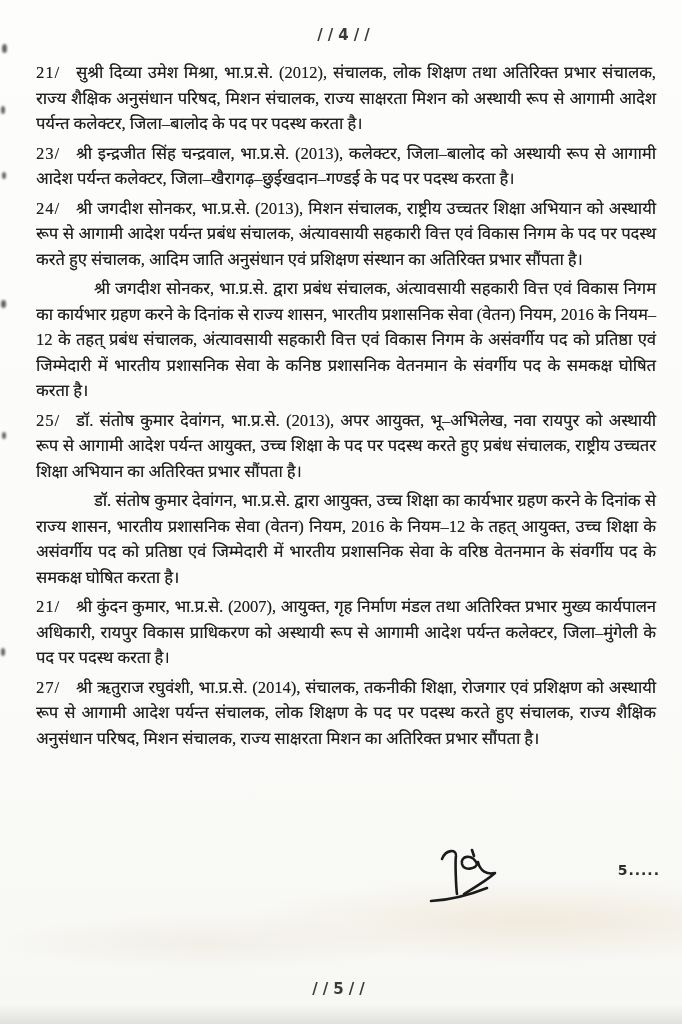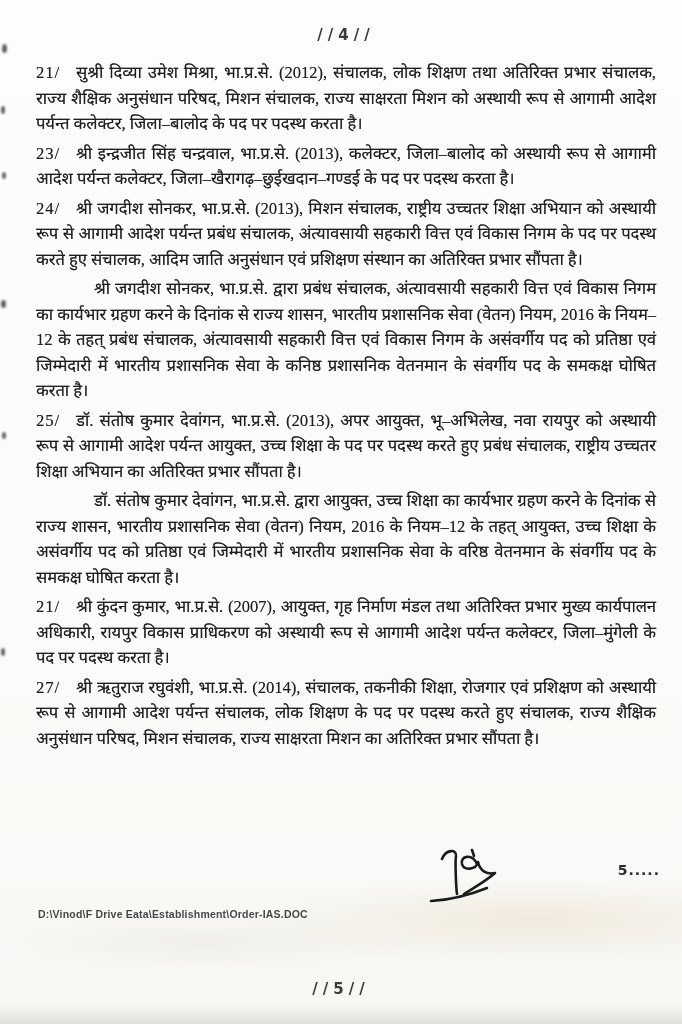--- a/index.html
+++ b/index.html
@@ -125,21 +125,20 @@
         <path d="M22,16 C26,6 37,6 36,13 C35,18 36,44 37,51"></path>
         <path d="M11,58 C30,57 52,51 67,45"></path>
         <path d="M57,21 C52,10 40,13 42,21 C44,28 56,27 58,19 C60,28 67,32 75,30 C66,38 52,46 44,51"></path>
         <path d="M52,7 L54,13"></path>
       </g>
     </svg>
   </div>
 
   <div class="sheet-cont">5.....</div>
 
-  <div class="file-path">D:\Vinod\F Drive Eata\Establishment\Order-IAS.DOC</div>
 
   <div class="page-num-bottom">//5//</div>
 
   <div class="bottom-shade"></div>
 
   <div class="speck" style="left:2px;top:44px;width:5px;height:9px;"></div>
   <div class="speck" style="left:1px;top:106px;width:4px;height:8px;"></div>
   <div class="speck" style="left:2px;top:172px;width:4px;height:7px;"></div>
   <div class="speck" style="left:1px;top:300px;width:5px;height:8px;"></div>
   <div class="speck" style="left:2px;top:432px;width:4px;height:7px;"></div>

